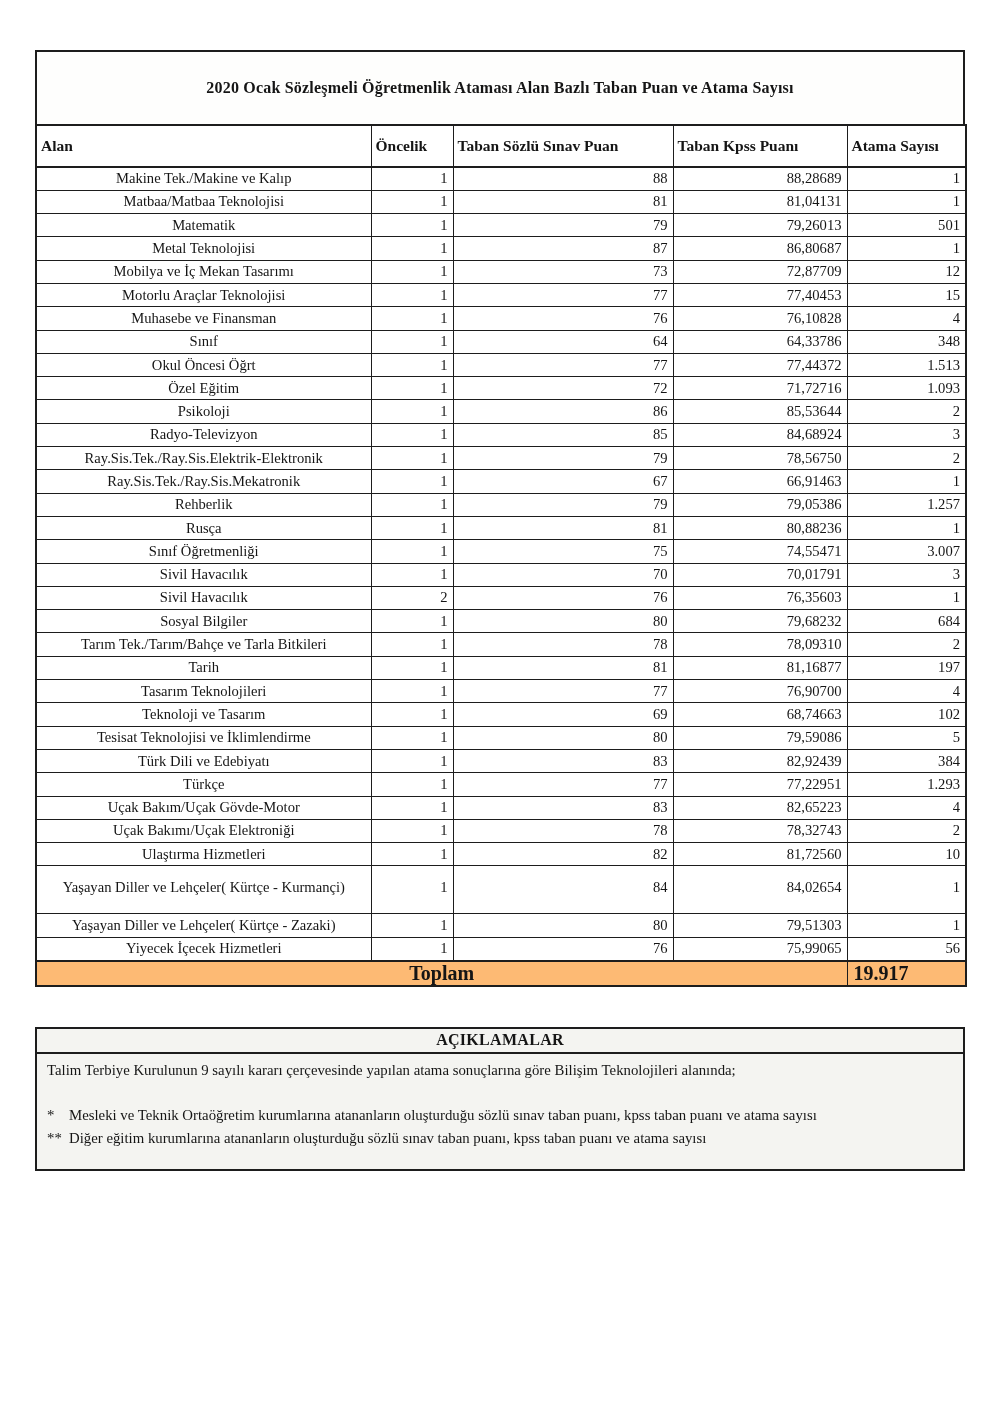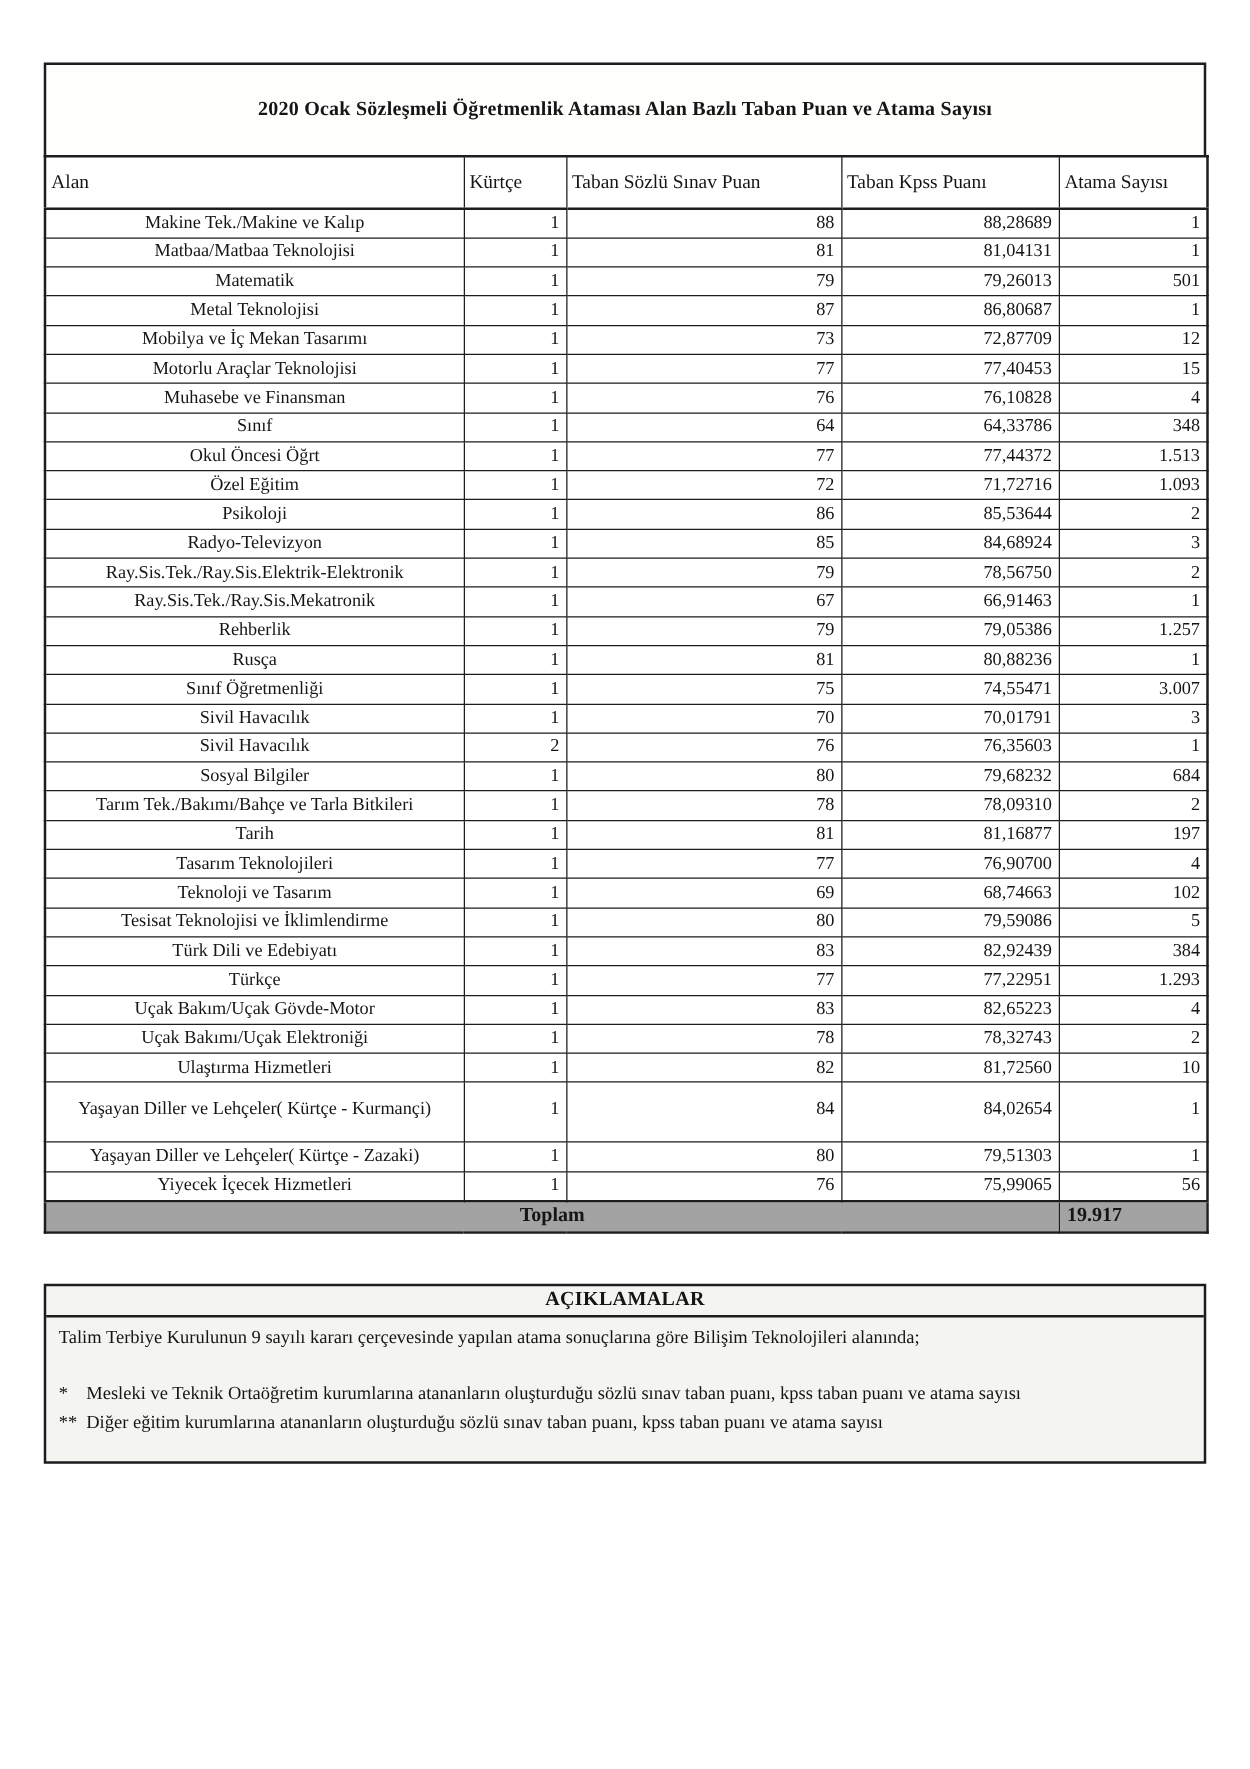--- a/index.html
+++ b/index.html
@@ -29,39 +29,39 @@
     margin-top: -2px;
     border: 2px solid #1d1d1d;
     background: #fff;
   }
   .data-table th, .data-table td {
     border: 1px solid #1d1d1d;
     overflow: hidden;
     white-space: nowrap;
   }
   .data-table thead th {
-    font-weight: normal;
+    font-weight: bold;
     font-size: 15.5px;
     text-align: left;
     height: 42px;
     padding: 1px 4px 2px 4px;
     border-bottom-width: 2px;
   }
   .data-table tbody td {
     font-size: 14.6px;
     height: 23.3px;
     padding: 0 5px;
   }
   td.alan { text-align: center; }
   td.num  { text-align: right; }
   tr.tall td { height: 48px; vertical-align: bottom; padding-bottom: 17px; }
   .total-row td {
-    background: #a3a3a3;
+    background: #fdba74;
     font-weight: bold;
-    font-size: 16px;
+    font-size: 20px;
     height: 25px;
     border-top-width: 2px;
   }
   .total-label { text-align: center; }
   .total-value { text-align: left; padding: 0 6px; }
 
   
   .notes-box {
     margin-top: 40px;
     border: 2px solid #1d1d1d;
@@ -93,21 +93,21 @@
     <colgroup>
       <col style="width:335px">
       <col style="width:82px">
       <col style="width:220px">
       <col style="width:174px">
       <col style="width:119px">
     </colgroup>
     <thead>
       <tr>
         <th>Alan</th>
-        <th>Kürtçe</th>
+        <th>Öncelik</th>
         <th>Taban Sözlü Sınav Puan</th>
         <th>Taban Kpss Puanı</th>
         <th>Atama Sayısı</th>
       </tr>
     </thead>
     <tbody id="table-body">
         <tr>
           <td class="alan">Makine Tek./Makine ve Kalıp</td>
           <td class="num">1</td>
           <td class="num">88</td>
@@ -241,21 +241,21 @@
           <td class="num">1</td>
         </tr>
         <tr>
           <td class="alan">Sosyal Bilgiler</td>
           <td class="num">1</td>
           <td class="num">80</td>
           <td class="num">79,68232</td>
           <td class="num">684</td>
         </tr>
         <tr>
-          <td class="alan">Tarım Tek./Bakımı/Bahçe ve Tarla Bitkileri</td>
+          <td class="alan">Tarım Tek./Tarım/Bahçe ve Tarla Bitkileri</td>
           <td class="num">1</td>
           <td class="num">78</td>
           <td class="num">78,09310</td>
           <td class="num">2</td>
         </tr>
         <tr>
           <td class="alan">Tarih</td>
           <td class="num">1</td>
           <td class="num">81</td>
           <td class="num">81,16877</td>

